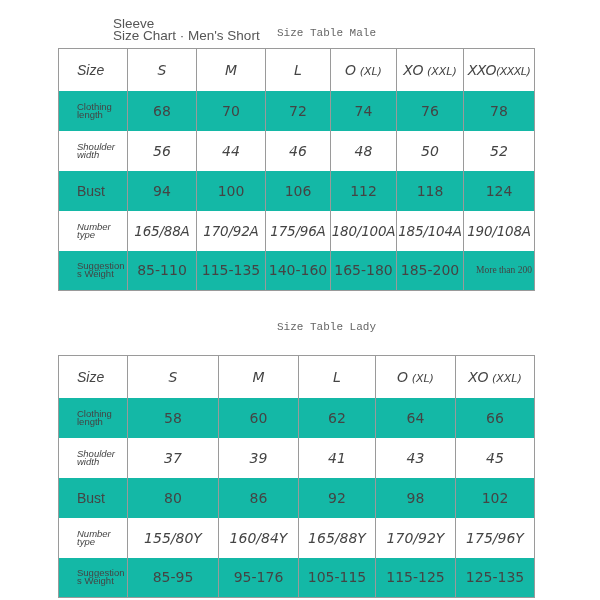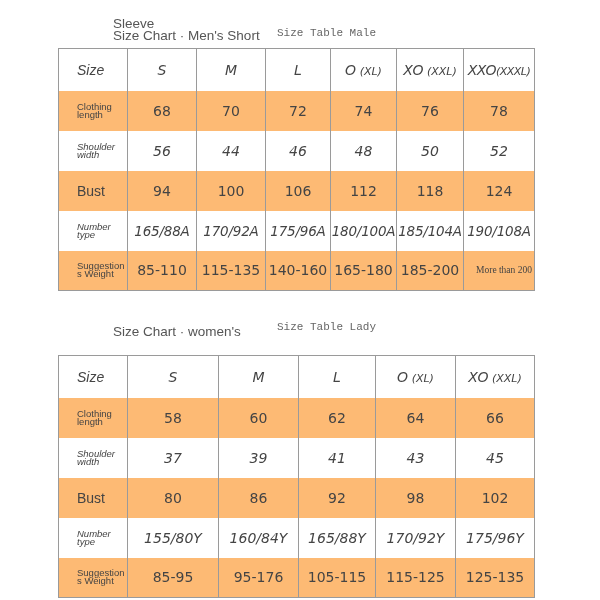--- a/index.html
+++ b/index.html
@@ -6,21 +6,21 @@
   body { width: 600px; height: 600px; position: relative; overflow: hidden;
          font-family: "DejaVu Sans", sans-serif; color: #333; }
   .title { position: absolute; font-family: "Liberation Sans", sans-serif; font-size: 13.5px;
            line-height: 12px; color: #555; }
   .subtitle { position: absolute; font-family: Liberation Mono, monospace; font-size: 11px; color: #666; }
   table.size-table { position: absolute; border-collapse: collapse; table-layout: fixed;
            border: 1.5px solid #9a9a9a; }
   table.size-table td { border-left: 1.5px solid #9a9a9a; border-right: 1.5px solid #9a9a9a;
            text-align: center; vertical-align: middle; padding: 0; font-size: 14px; color: #444;
            white-space: nowrap; overflow: hidden; }
-  table.size-table tr.shade td { background: #fdba74; }
+  table.size-table tr.shade td { background: #14b8a6; }
   table.size-table tr.plain td { background: #ffffff; font-style: italic; }
   td.label { text-align: left !important; padding-left: 18px !important;
              font-family: "Liberation Sans", sans-serif; font-size: 13px; color: #555; }
   td.label.small { font-size: 9.5px; line-height: 8px; white-space: normal !important; padding-left: 18px !important; }
   td.head { font-size: 17px; color: #333; }
   td.head .sub { font-size: 11px; }
   td.note { font-family: Liberation Serif, serif; font-size: 9.5px !important; line-height: 8px;
             text-align: right; padding-left: 10px !important; white-space: normal !important; }
   td.num-sm { font-size: 13.5px !important; letter-spacing: -0.2px; }
 </style>
@@ -95,21 +95,20 @@
     <td>115-135</td>
     <td>140-160</td>
     <td>165-180</td>
     <td>185-200</td>
     <td class="note">More than 200</td>
   </tr>
 </tbody>
   </table>
 
 <div class="title" style="left:113px; top:326px;">
-  <div>Size Chart · women's</div>
 </div>
 <div class="subtitle" style="left:277px; top:321px;">Size Table Lady</div>
 
 <table class="size-table" style="left:58px; top:355px; width:476px; height:242px;">
   <colgroup>
     <col style="width:69px">
       <col style="width:91px">
       <col style="width:80px">
     <col style="width:77px">
       <col style="width:80px">

